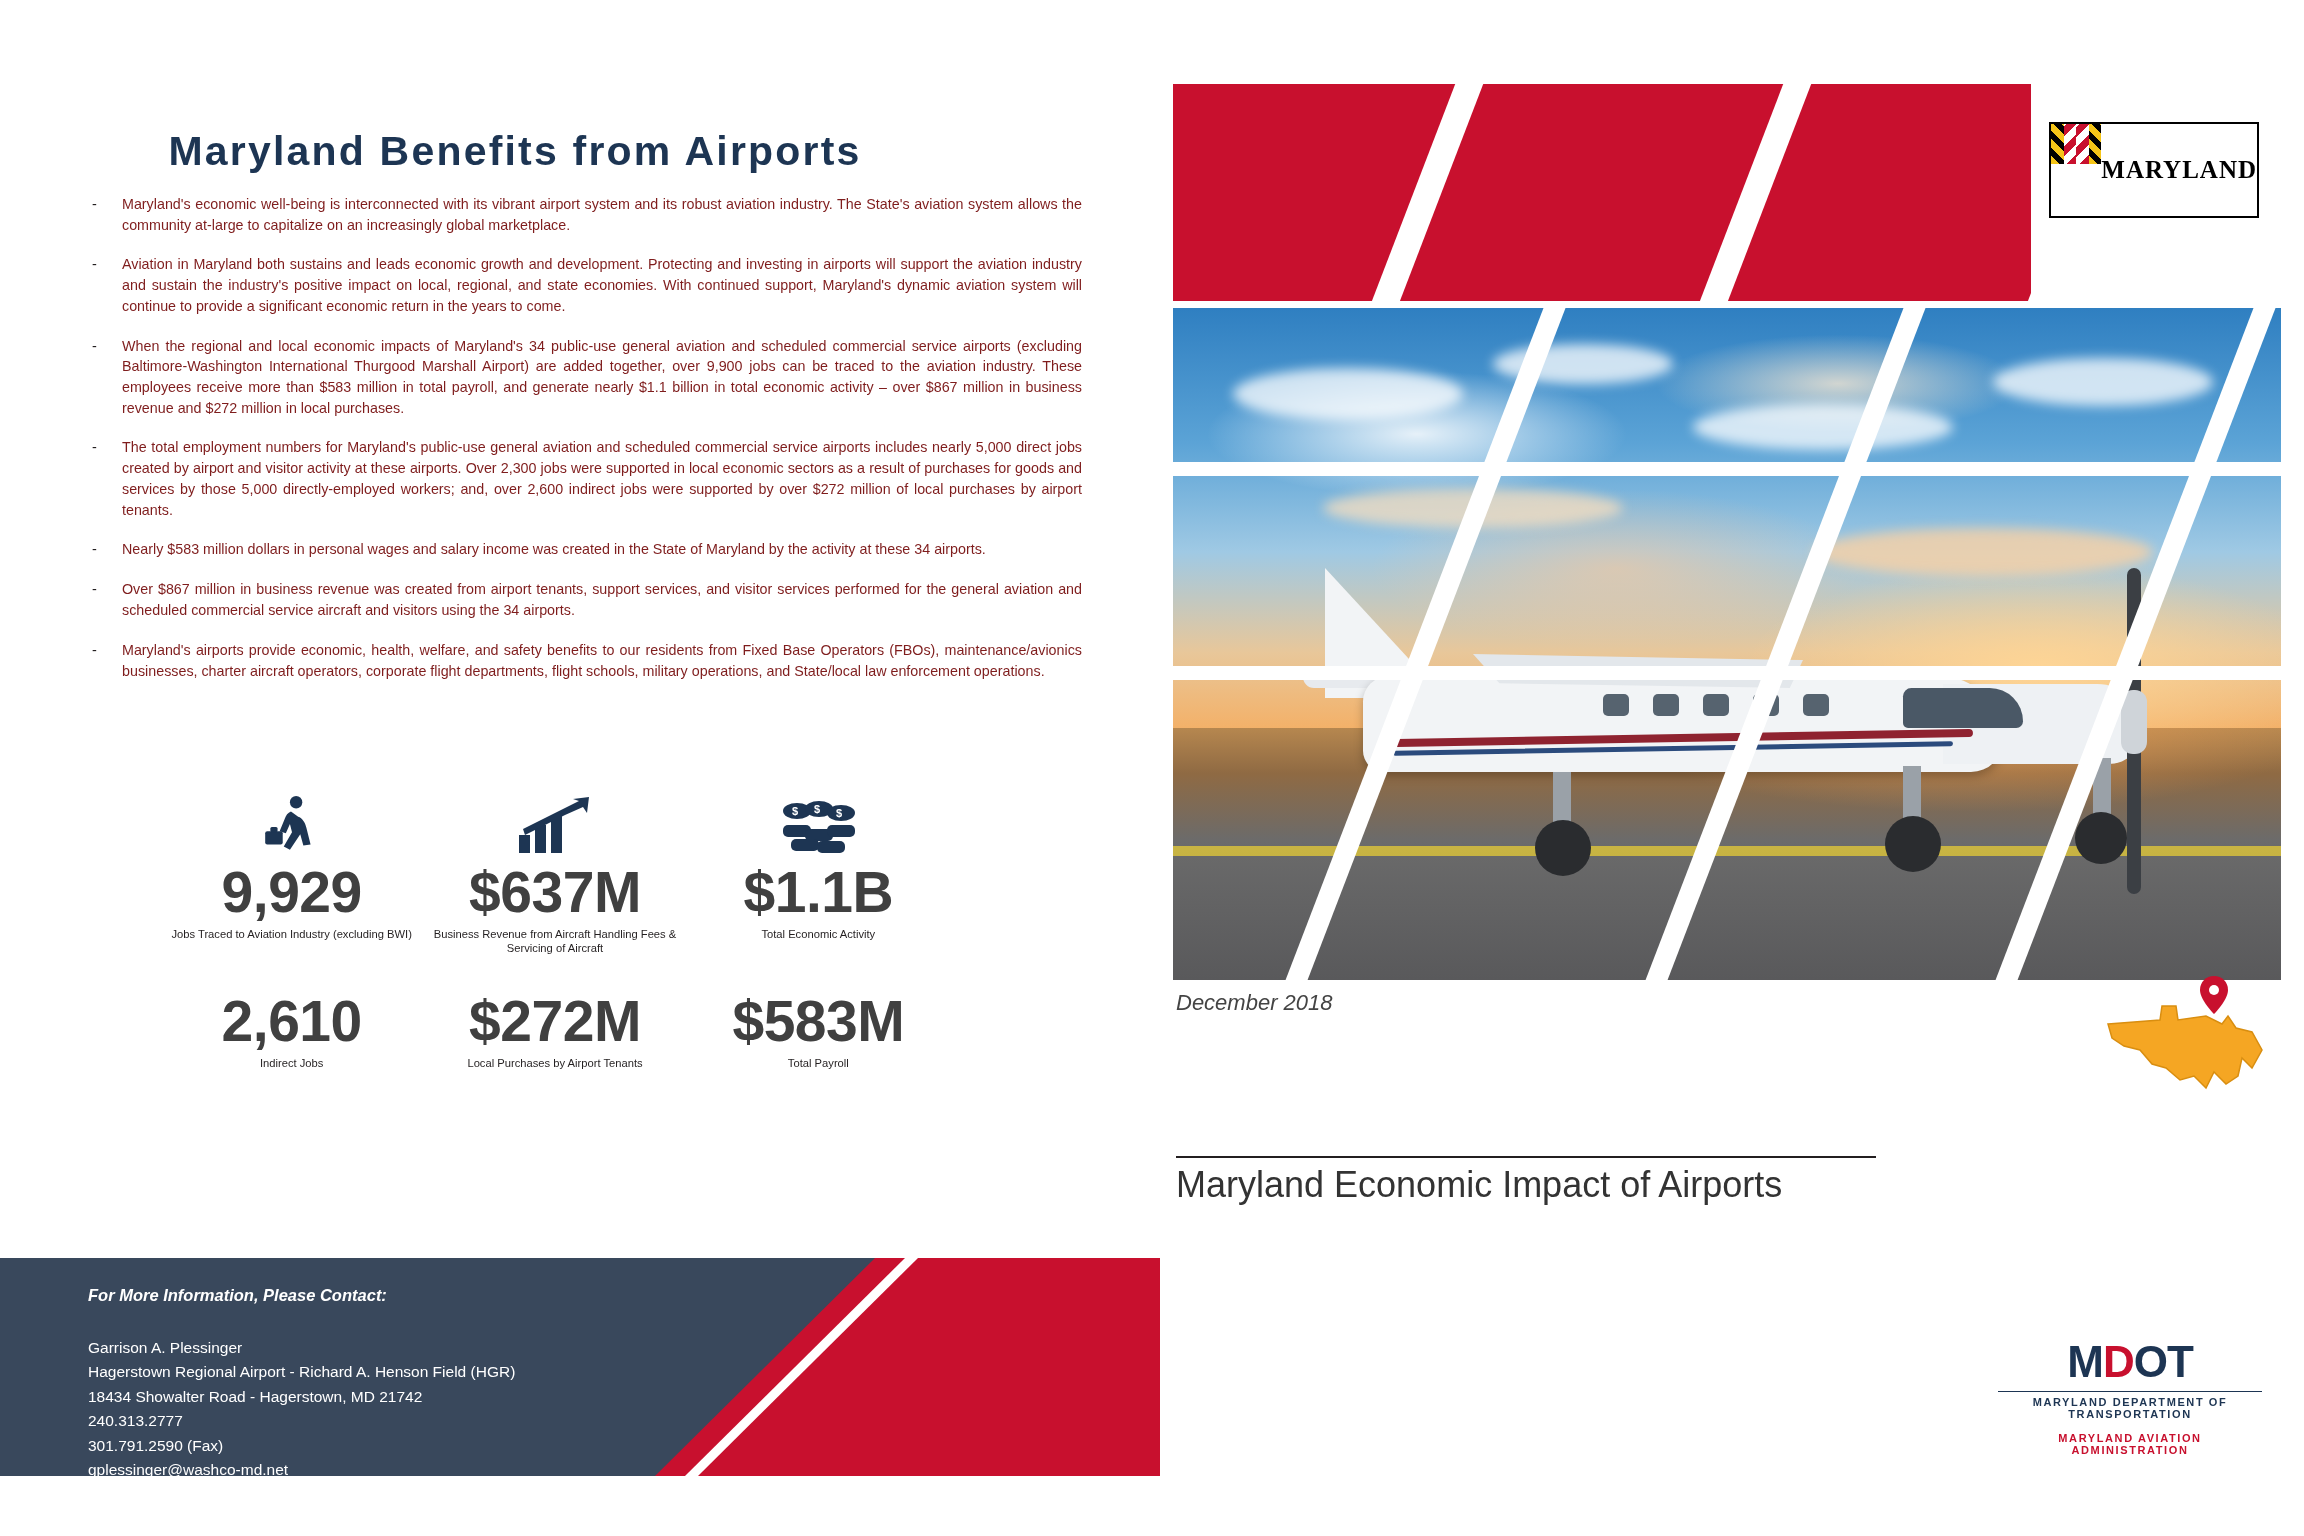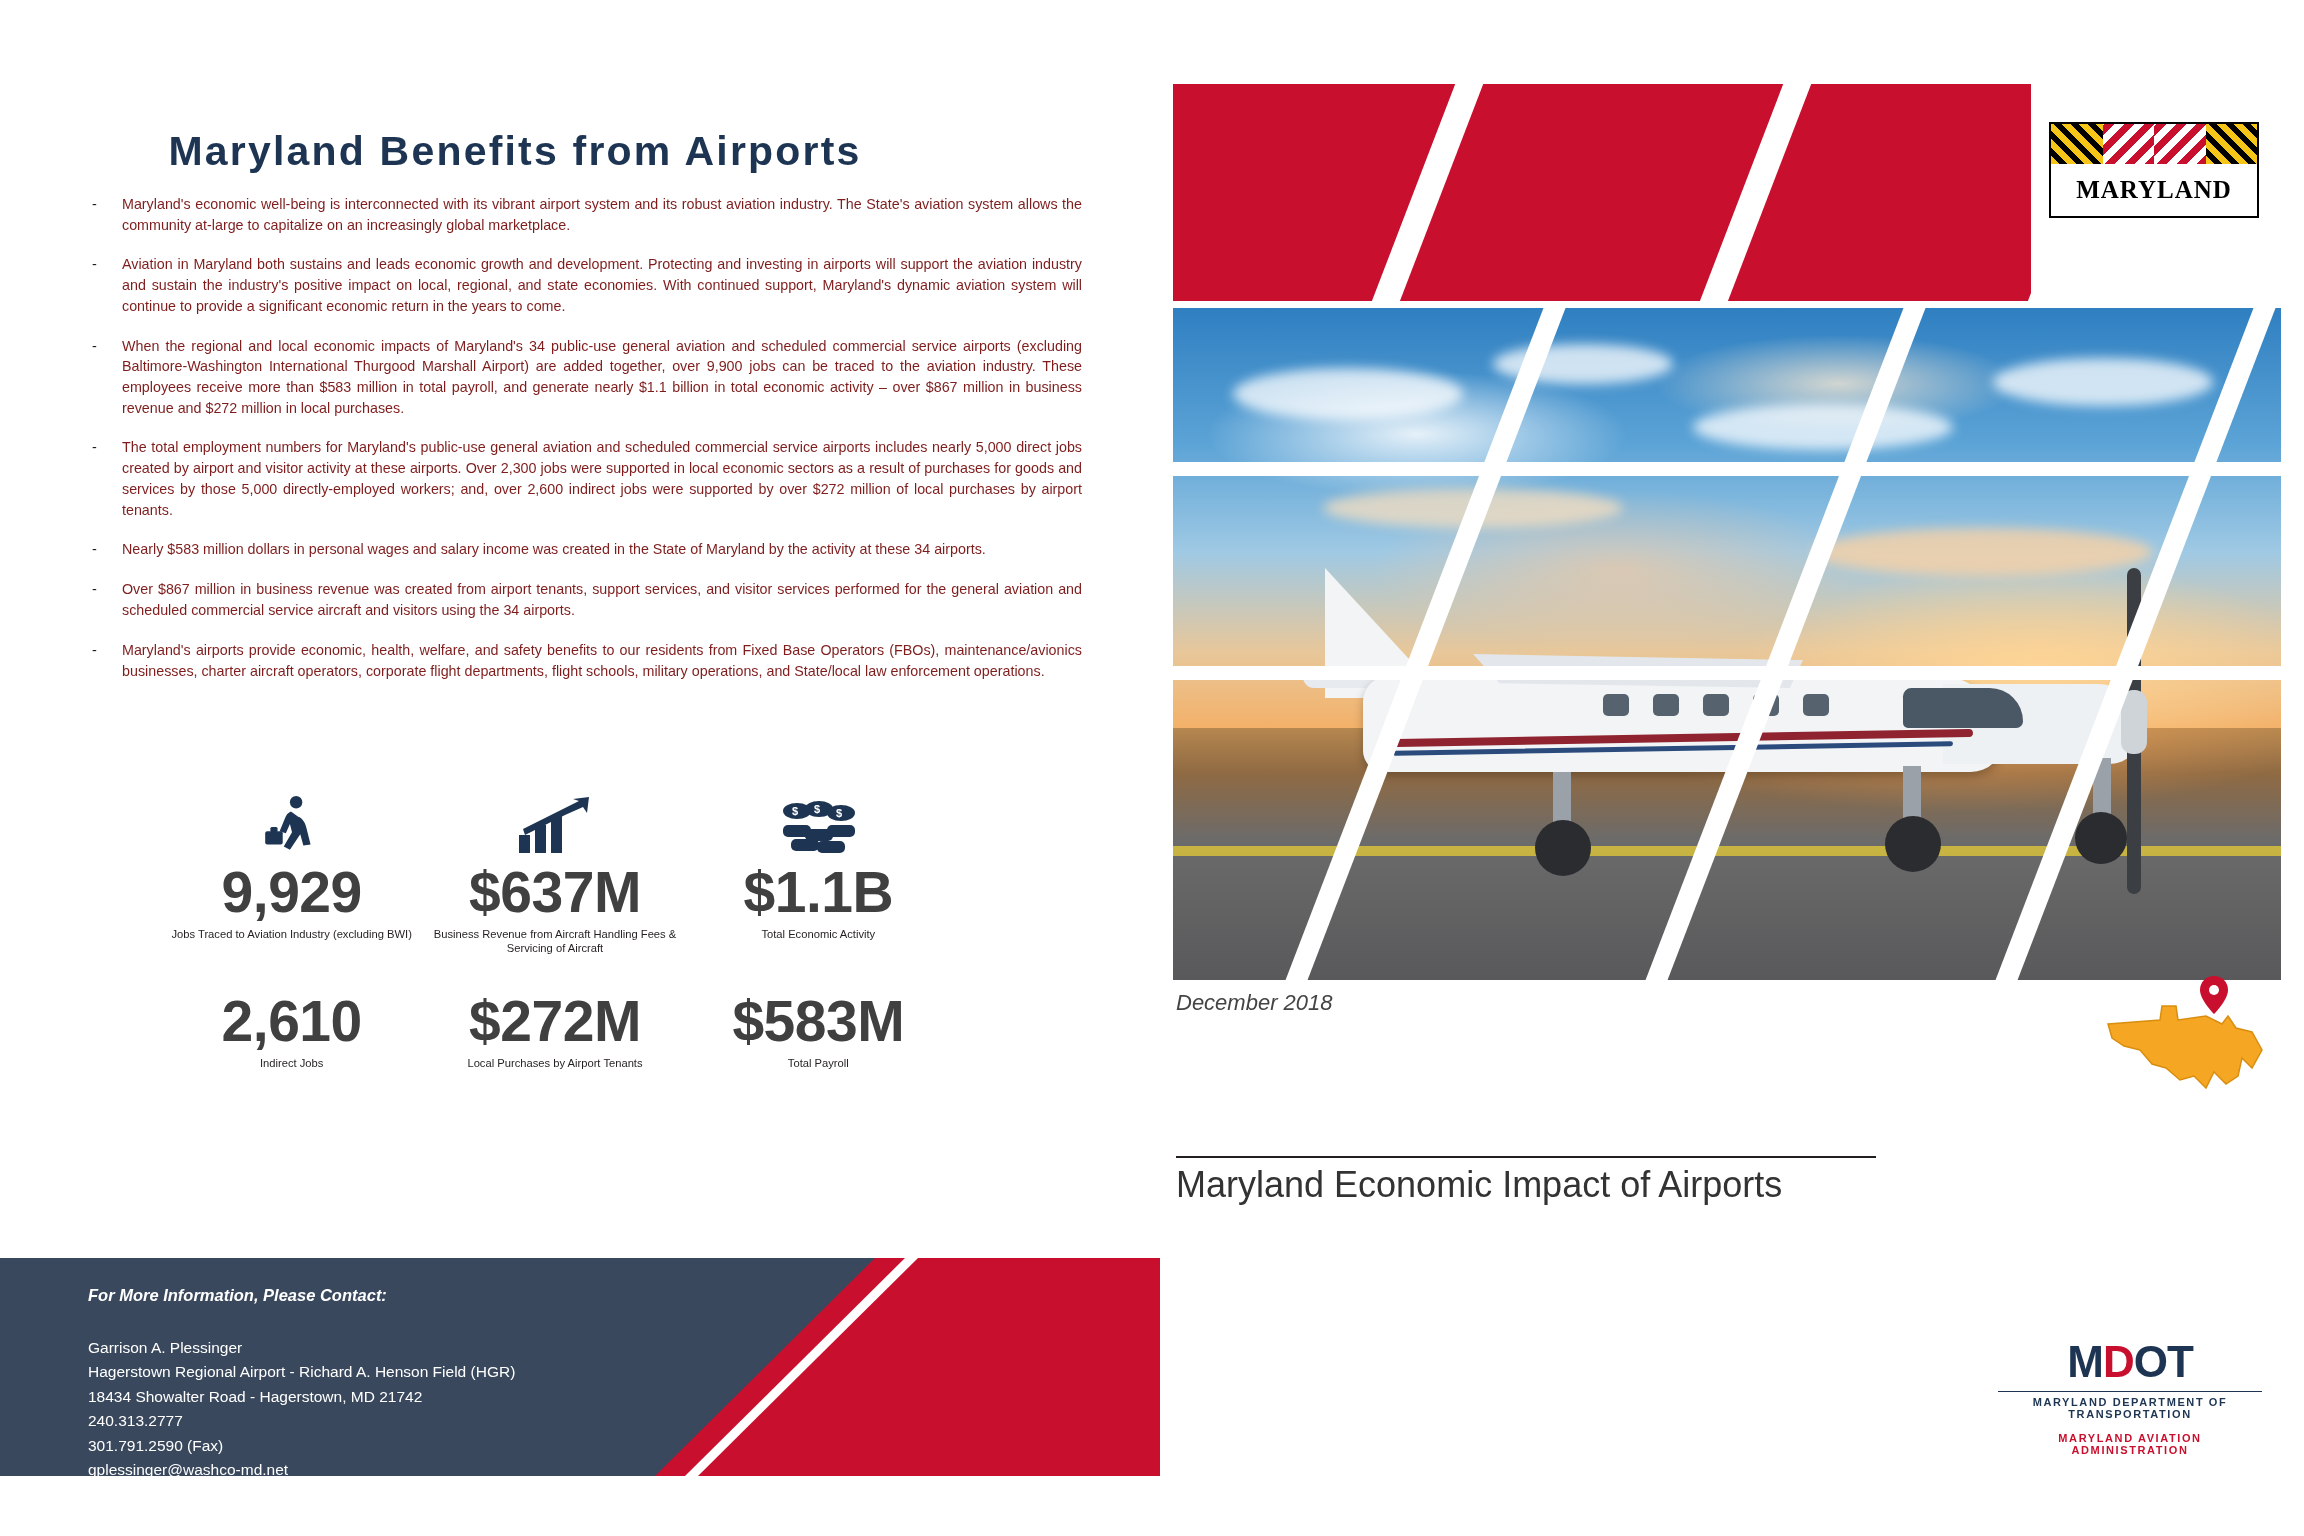--- a/index.html
+++ b/index.html
@@ -44,21 +44,21 @@
   .stat { flex:1 1 0; text-align:center; }
   .stat .icon { height:72px; display:flex; align-items:flex-end; justify-content:center; }
   .stat .num {
     font-size:57px; font-weight:bold; color:#404040; line-height:1.0;
     margin-top:4px; letter-spacing:-0.5px;
   }
   .stat .lbl {
     font-size:11.2px; color:#231f20; line-height:1.25; margin-top:6px;
     padding:0 6px;
   }
-  .stat-row.second { margin-top:34px; }
+  .stat-row.second { margin-top:34px;justify-content:flex-end; }
   .stat-row.second .num { font-size:57px; }
 
   
   .contact-band {
     position:absolute; left:0; bottom:68px; width:1160px; height:218px;
     overflow:hidden;
   }
   .band-navy {
     position:absolute; inset:0;
     background:#39485c;
@@ -98,21 +98,21 @@
     position:absolute; top:-20px; height:260px; background:#c8102e;
     transform:skewX(-21deg);
   }
   .banner .logo-box {
     position:absolute; right:0; top:0; width:250px; height:217px; background:#ffffff;
   }
   .md-flag-logo {
     position:absolute; right:22px; top:38px; width:206px; height:92px;
     border:2px solid #000;
     background:#fff;
-    display:flex; flex-direction:column;
+    display:flex; 
   }
   .md-flag-crest {
     height:40px; width:100%;
     display:flex;
   }
   .crest-q { width:25%; height:100%; }
   .crest-gold {
     background:
       repeating-linear-gradient(45deg,#f5c518 0 6px,#000 6px 12px);
   }

